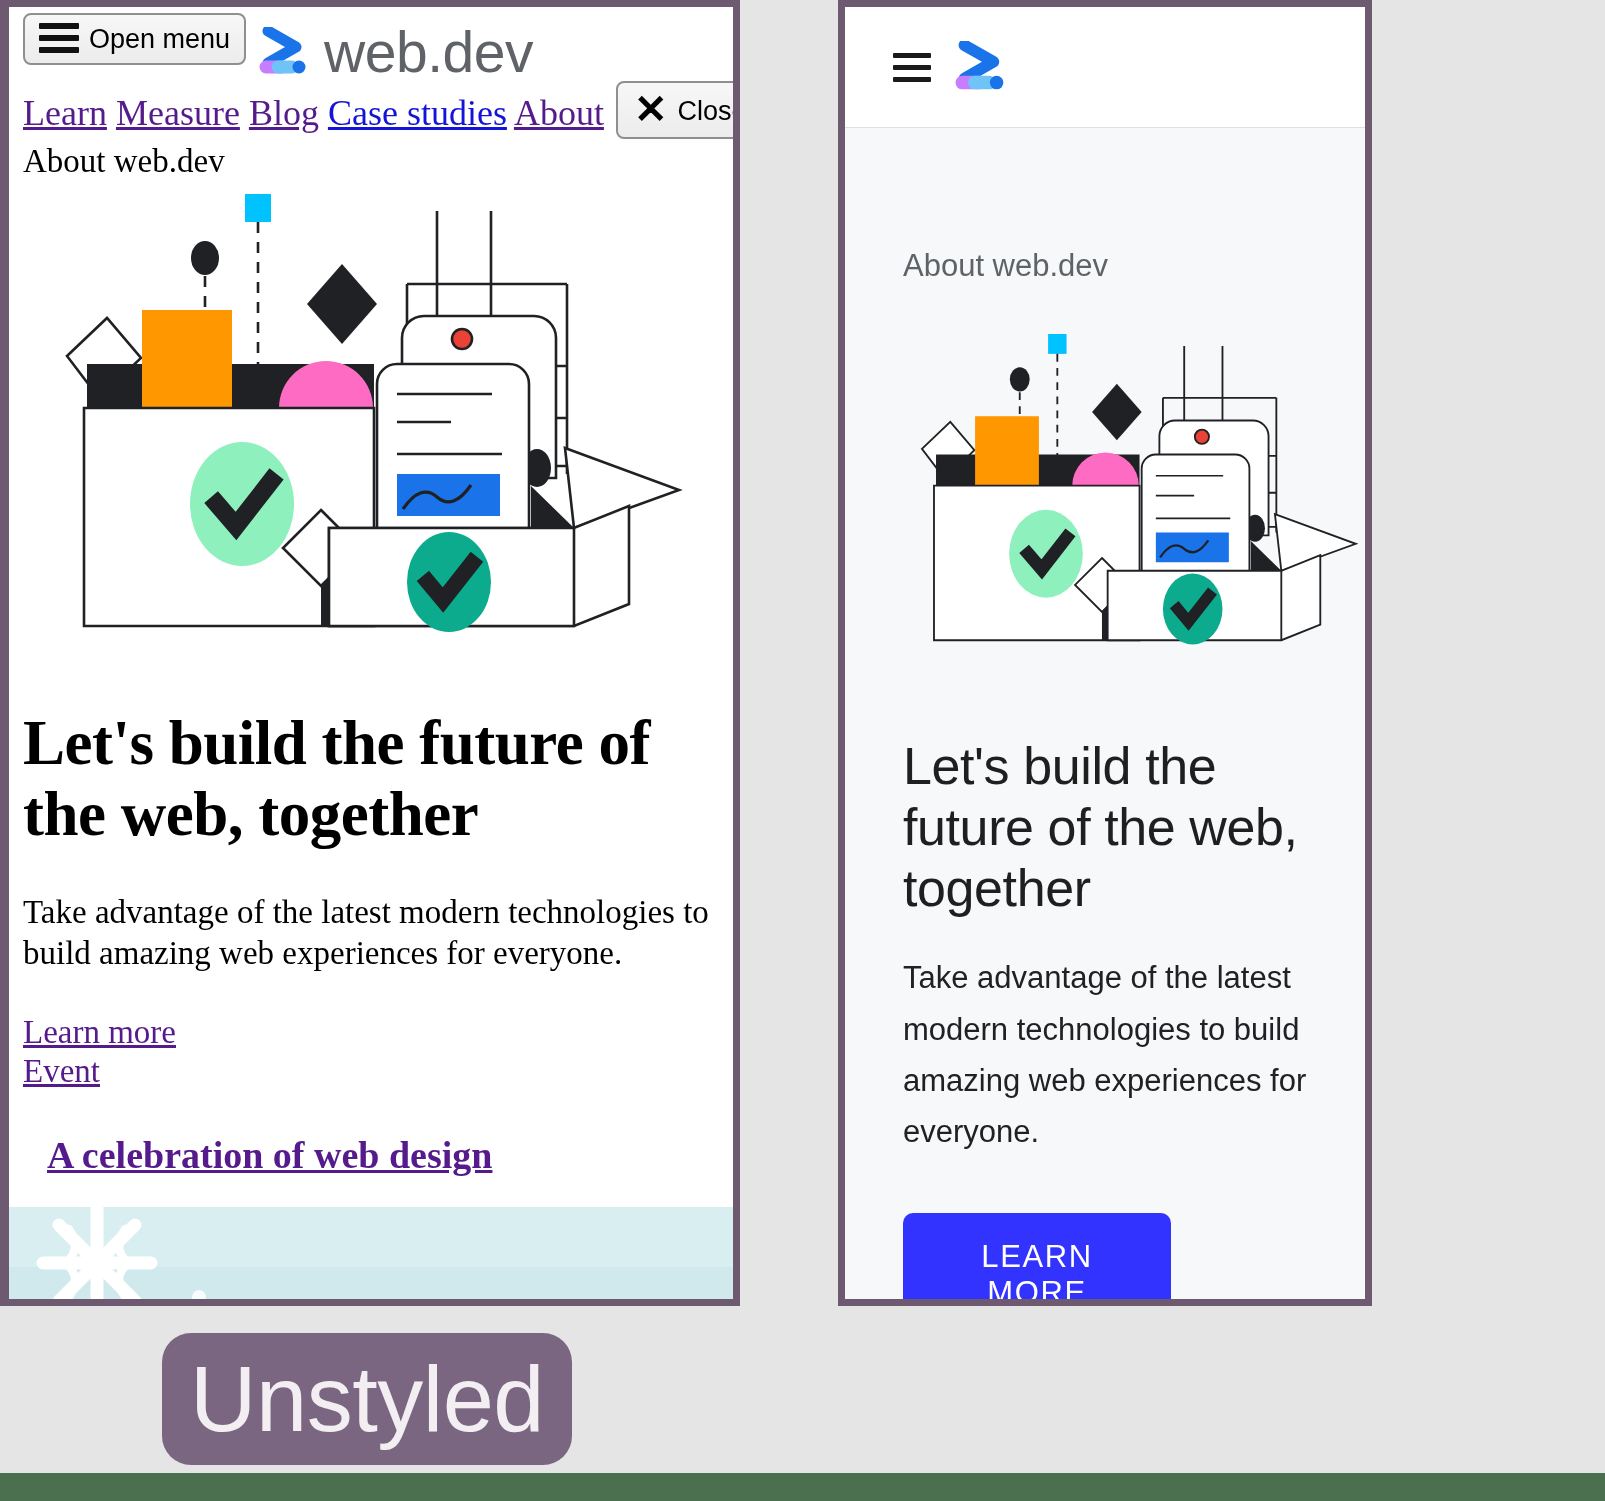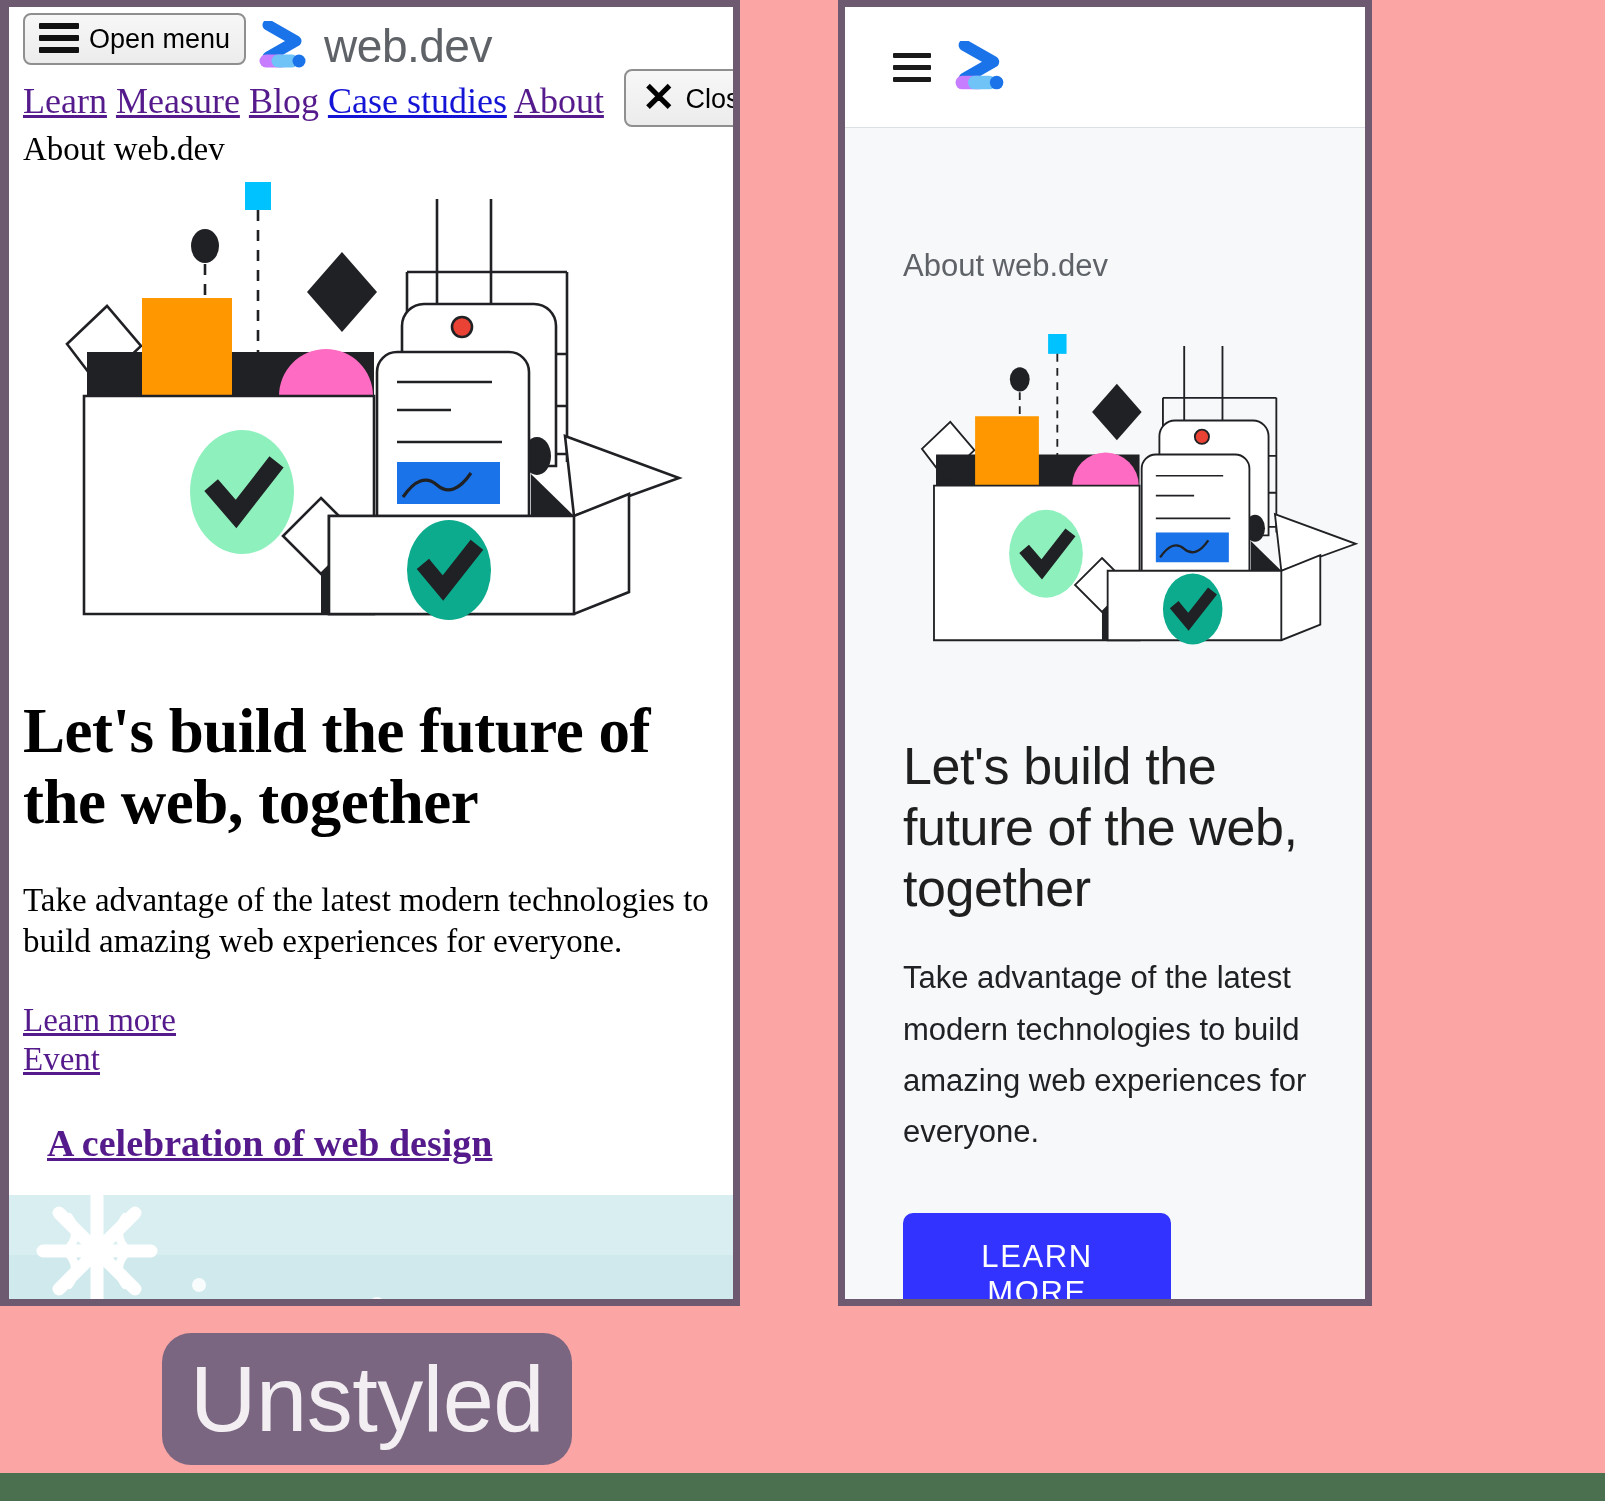--- a/index.html
+++ b/index.html
@@ -6,21 +6,21 @@
   html, body {
     margin: 0; padding: 0;
     width: 1605px; height: 1501px;
     overflow: hidden;
     background: #4a704f;
     font-family: "Liberation Sans", sans-serif;
   }
   .stage {
     position: relative;
     width: 1605px; height: 1473px;
-    background: #fca5a5;
+    background: #e5e5e5;
   }
 
   
   .panel {
     position: absolute;
     background: #ffffff;
     border: 7px solid #6e5a70;
     overflow: hidden;
   }
   #panel-unstyled { left: 0px; top: 0px; width: 740px; height: 1306px; border-left-width: 9px; }
@@ -56,25 +56,25 @@
   .ham-glyph i {
     display: block; height: 6px; background: #111; border-radius: 1px;
     margin-bottom: 6px;
   }
   .ham-glyph i:last-child { margin-bottom: 0; }
   .x-glyph { font-size: 40px; font-weight: 700; line-height: 0.8; }
 
   .u-logo { display: flex; align-items: center; gap: 14px; margin-top: 6px; }
   .u-logo .wordmark {
     font-family: "Liberation Sans", sans-serif;
-    font-size: 46px; color: #5f6368; letter-spacing: -0.5px;
+    font-size: 57px; color: #5f6368; letter-spacing: -0.5px;
   }
 
   .u-navrow {
-    display: flex; align-items: flex-start; gap: 8px;
+    display: flex; align-items: flex-start; gap: 0px;
     margin-top: 10px;
   }
   .u-nav {
     font-size: 36px; line-height: 1.05;
     white-space: nowrap;
   }
   .u-nav a { text-decoration: underline; }
   .a-visited { color: #551a8b; }
   .a-link    { color: #1414d6; }
   .u-navrow .nativebtn { margin-left: 12px; margin-top: -14px; padding: 10px 18px 12px 16px; }

